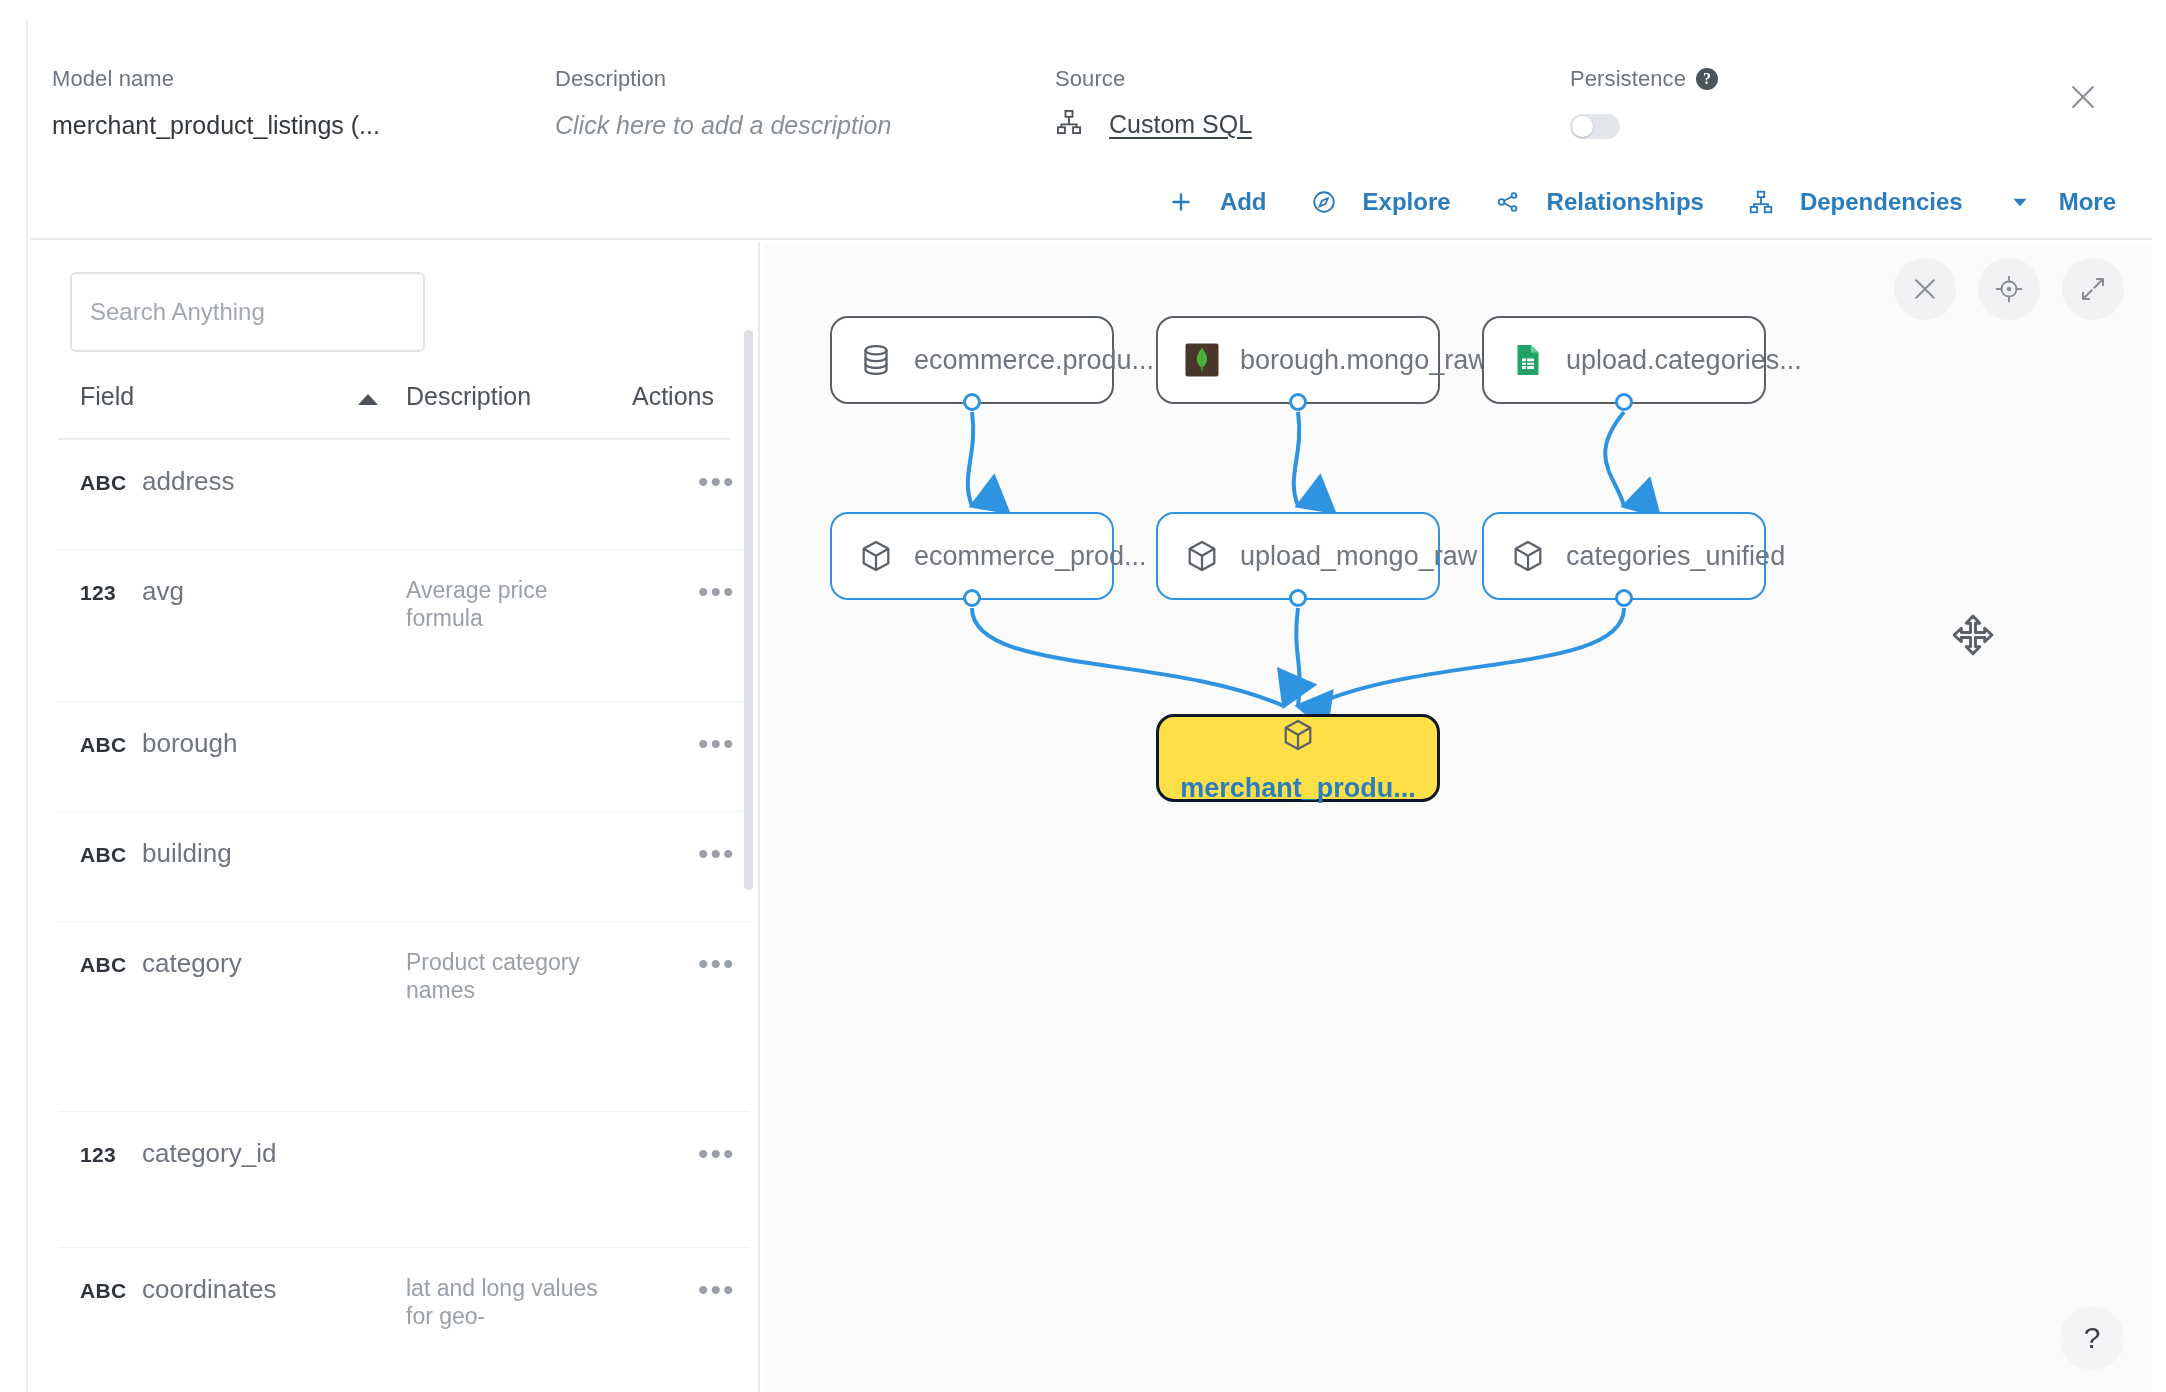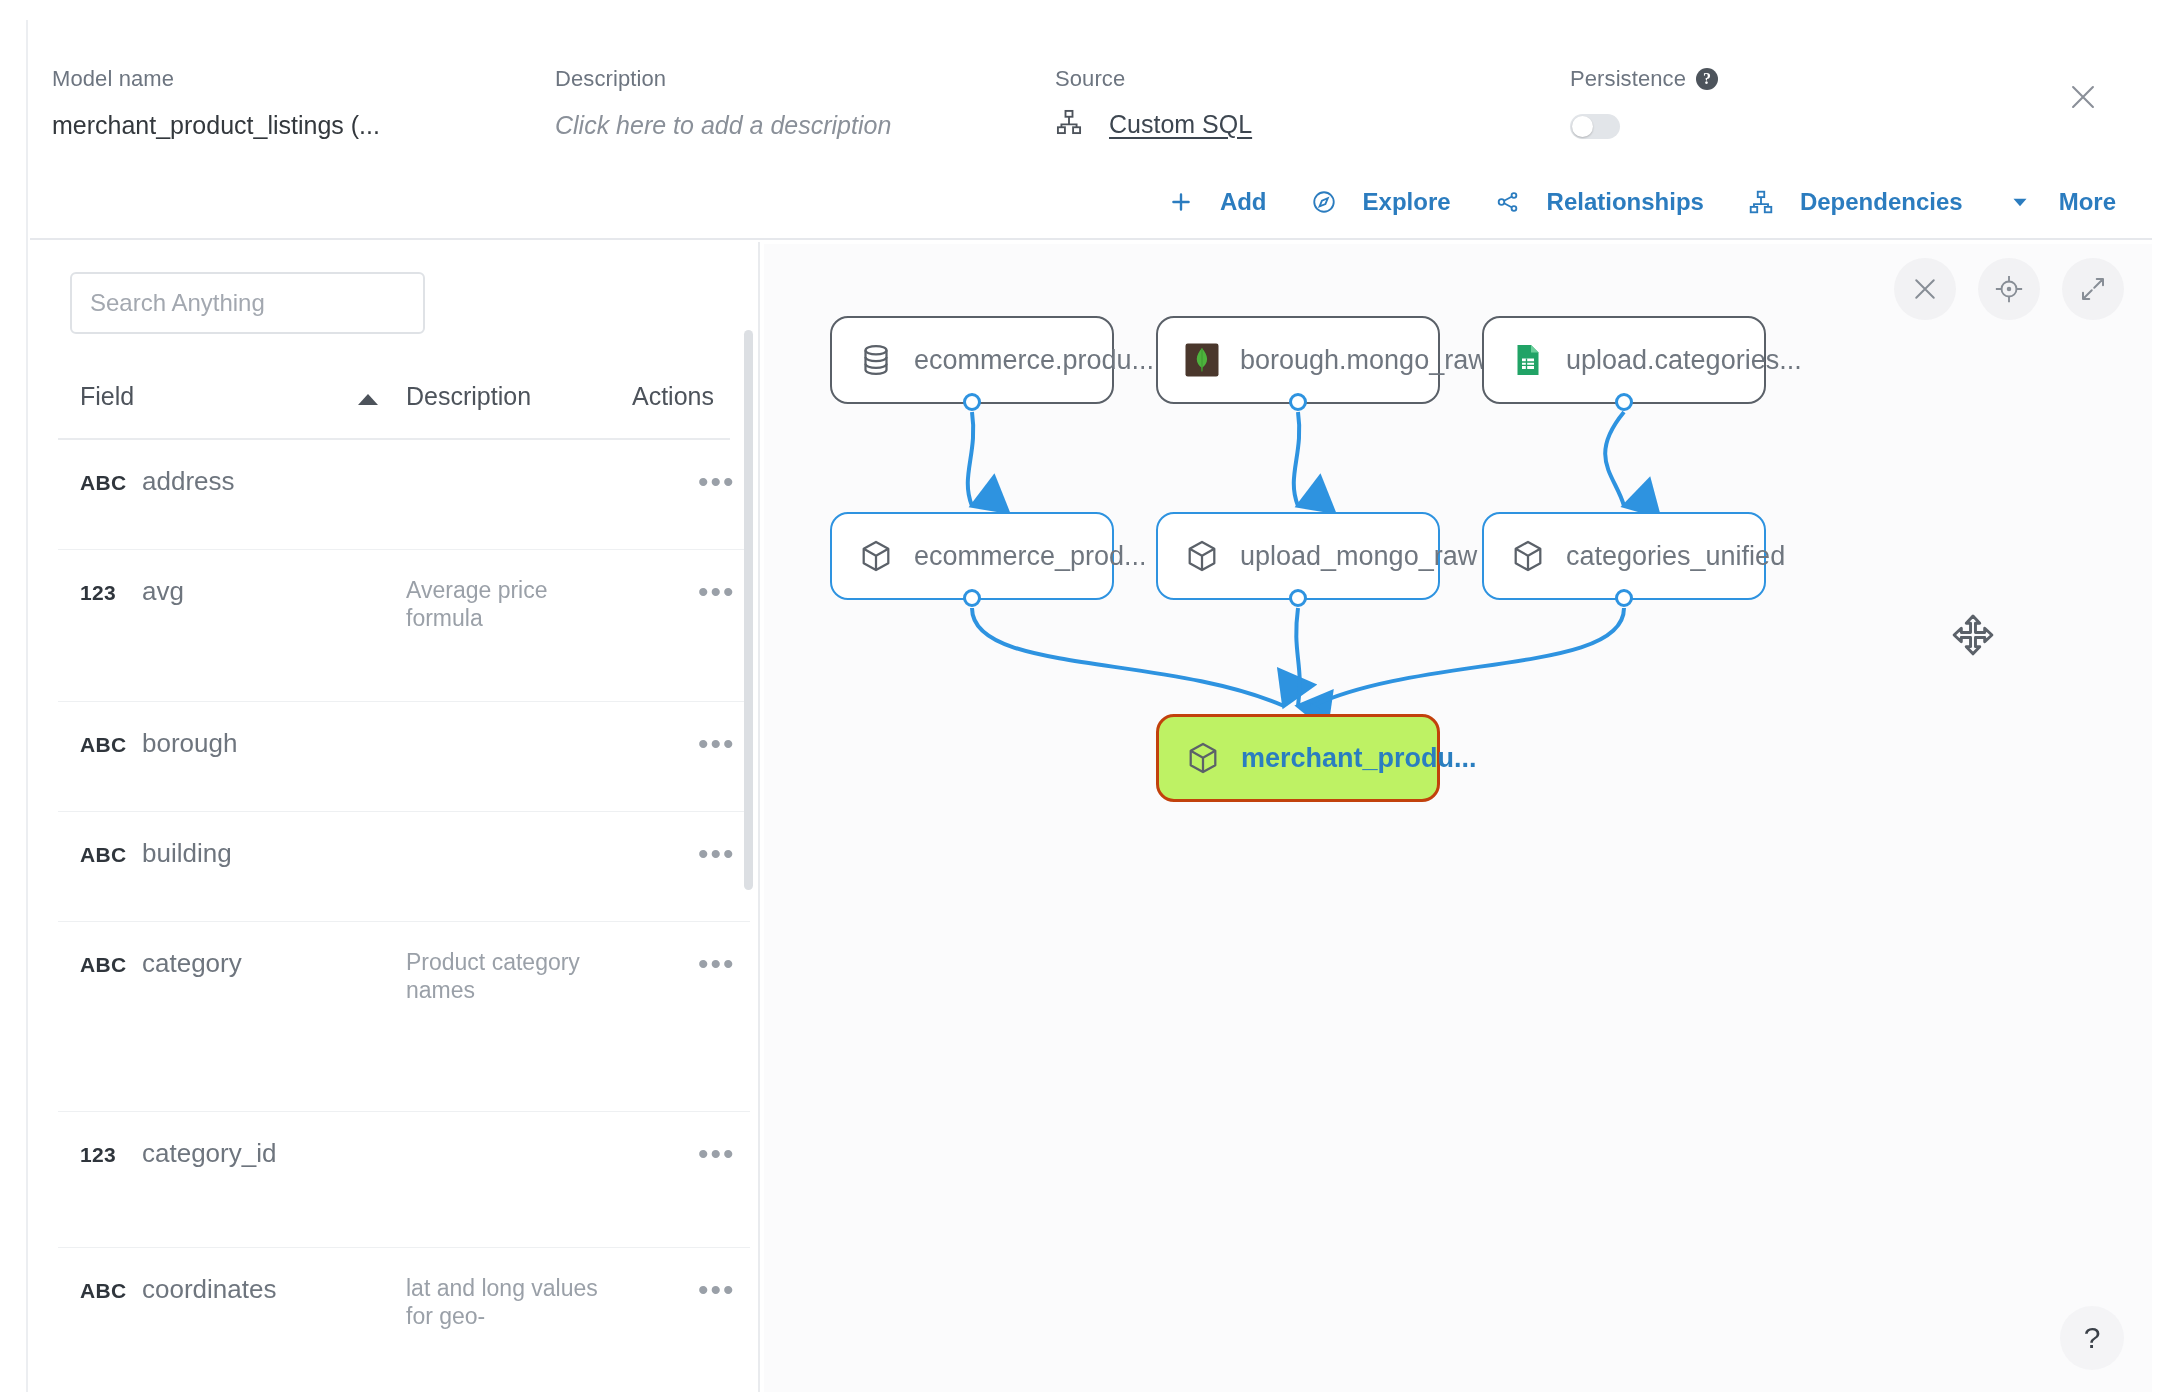--- a/index.html
+++ b/index.html
@@ -117,21 +117,21 @@
   
   .sidebar {
     position: absolute; left: 30px; top: 242px;
     width: 730px; height: 1150px;
     background: #ffffff;
     border-right: 2px solid #e9ebee;
     overflow: hidden;
   }
   .search-wrap { position: absolute; left: 40px; top: 30px; }
   .search-input {
-    width: 355px; height: 62px; border: 2px solid #dfe2e6; border-radius: 6px;
+    width: 355px; height: 80px; border: 2px solid #dfe2e6; border-radius: 6px;
     font-size: 24px; color: #3b4148; padding: 0 18px;
     font-family: "Liberation Sans", sans-serif; background: #fff;
     outline: none;
   }
   .search-input::placeholder { color: #a3a8b0; }
 
   .tbl-head {
     position: absolute; left: 28px; top: 130px; width: 672px; height: 68px;
     border-bottom: 2px solid #e9ebee;
   }
@@ -217,21 +217,21 @@
     background: #ffffff;
     display: flex; align-items: center;
     padding: 0 26px;
     gap: 20px;
     cursor: pointer;
     z-index: 5;
   }
   .node.src { border: 2px solid #5a6068; }
   .node.mid { border: 2px solid #2e93e0; }
   .node.sel {
-    border: 3px solid #c2410c; background: #bef264;
+    border: 3px solid #0f172a; background: #fde047; flex-direction: column;
   }
   .node-label {
     font-size: 27px; color: #6f767f; white-space: nowrap;
   }
   .node.sel .node-label { color: #2a7ec0; font-weight: 700; }
   .node-ico { width: 36px; height: 36px; flex: 0 0 36px; display: flex; align-items: center; justify-content: center; }
   .node-ico svg { width: 100%; height: 100%; display: block; }
 
   .port {
     position: absolute; left: 50%; bottom: -9px; transform: translateX(-50%);

